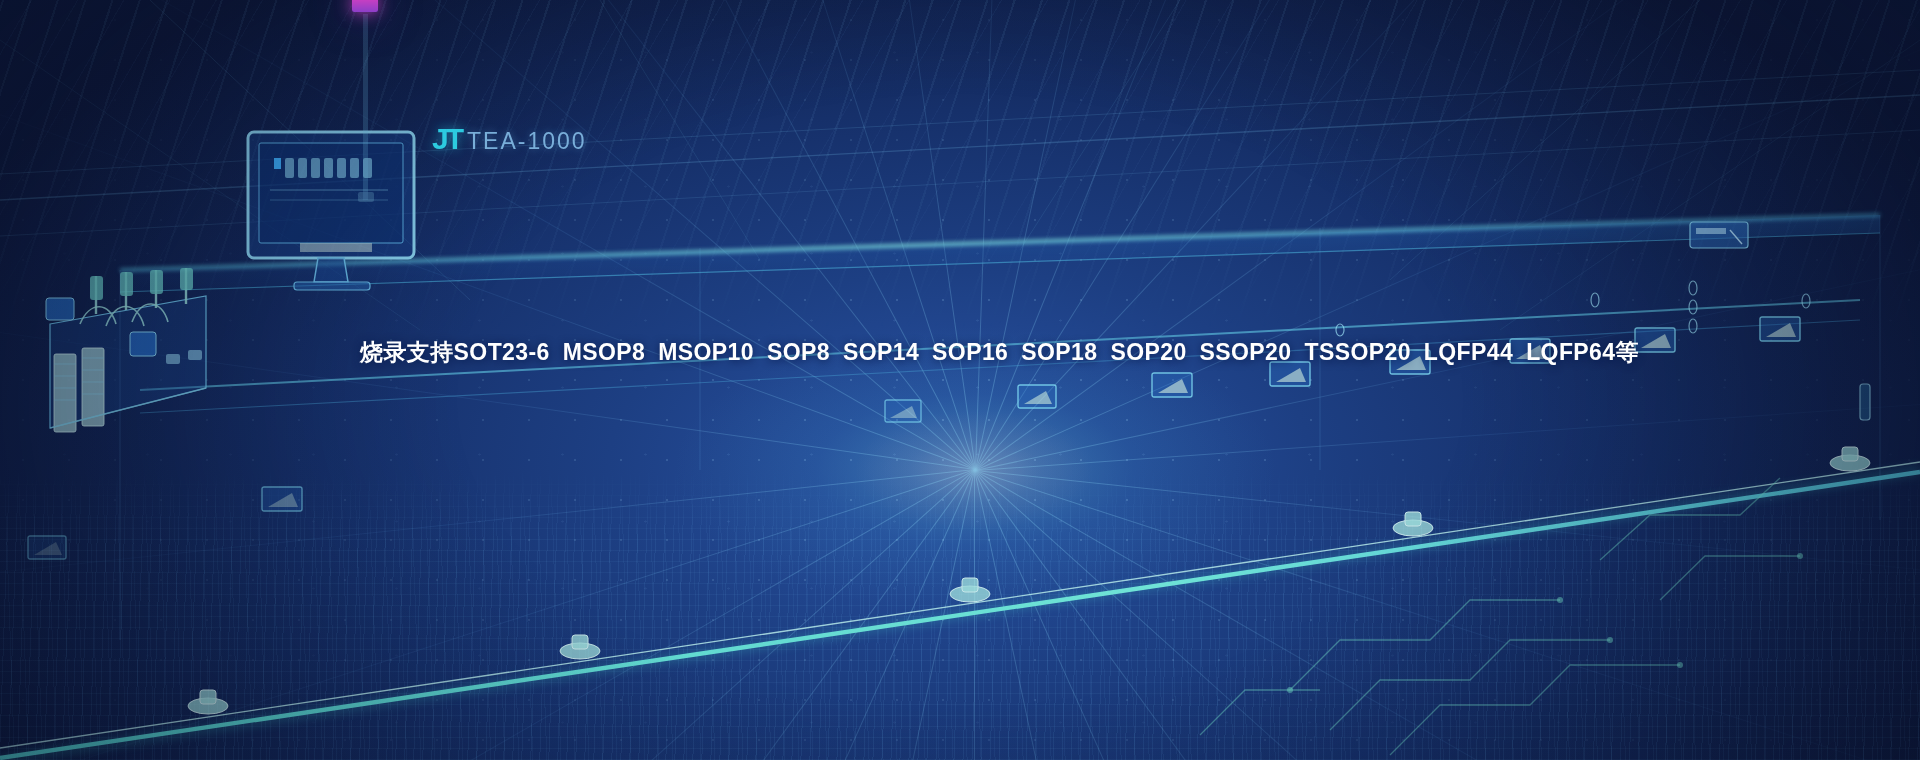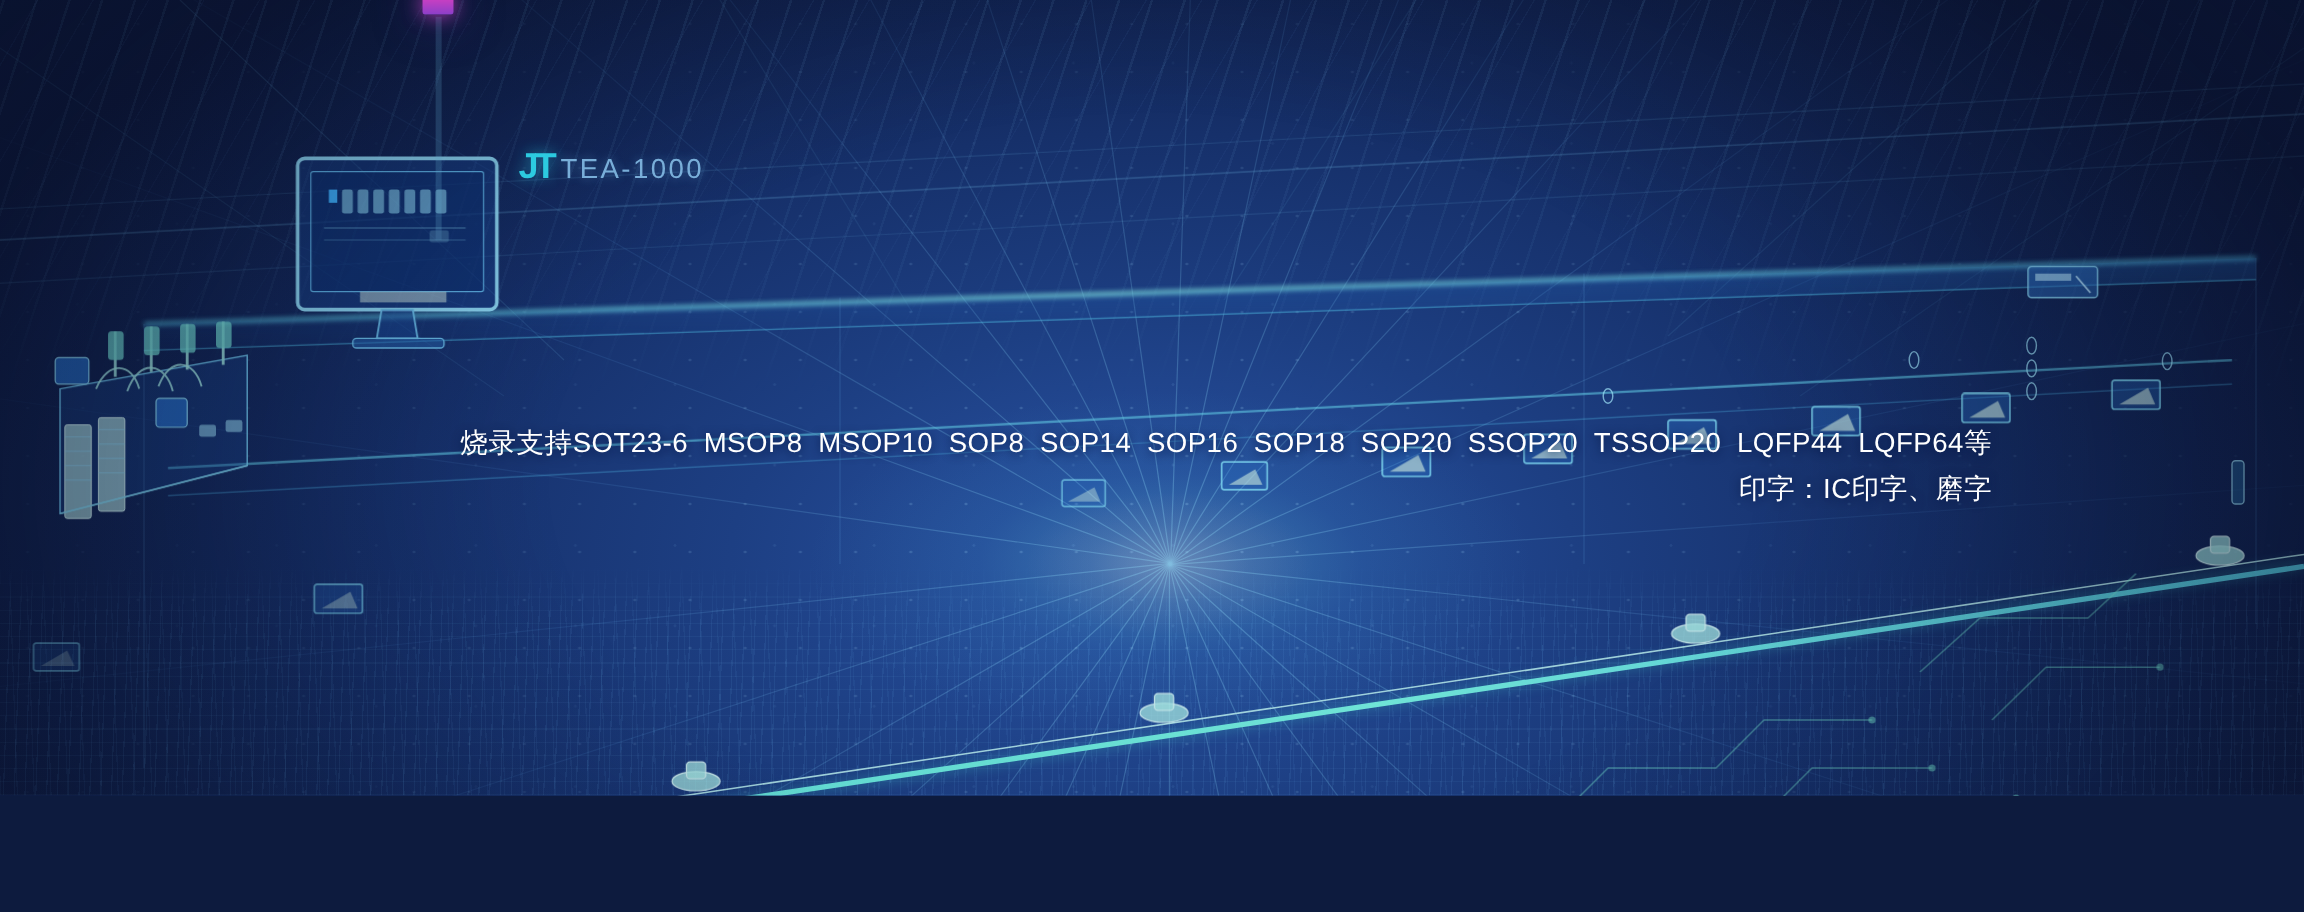--- a/index.html
+++ b/index.html
@@ -1,28 +1,27 @@
 <!DOCTYPE html>
 <html><head>
 <meta charset="utf-8">
 <style>
   * { margin:0; padding:0; box-sizing:border-box; }
   html,body { width:1920px; height:760px; overflow:hidden; background:#0d1b3e; }
   body { font-family:"Liberation Sans", sans-serif; }
 
   #banner {
     position:relative;
-    width:1920px; height:663px;
+    width:1920px; height:760px;
     overflow:hidden;
     background:
       radial-gradient(ellipse 420px 200px at 975px 470px, rgba(120,230,215,0.28) 0%, rgba(60,150,190,0.12) 38%, rgba(0,0,0,0) 72%),
       radial-gradient(ellipse 120px 60px at 975px 470px, rgba(230,150,190,0.30) 0%, rgba(200,120,170,0.10) 55%, rgba(0,0,0,0) 100%),
       radial-gradient(ellipse 1100px 620px at 960px 470px, #2a55a8 0%, #1d3f83 32%, #16306a 58%, #11224e 80%, #0d1738 100%),
       linear-gradient(180deg, #0e1b40 0%, #16306a 40%, #1c3f80 72%, #17306b 100%);
-    text-align: right;
   }
 
   
   .layer { position:absolute; inset:0; pointer-events:none; }
 
   
   .rays { opacity:.55; }
   .ray {
     position:absolute;
     left:975px; top:470px;
@@ -81,21 +80,21 @@
   }
   #hero-title {
     font-size:58px;
     font-weight:700;
     color:#ffffff;
     letter-spacing:1px;
     line-height:1.05;
     text-shadow:0 2px 14px rgba(10,30,80,.85), 0 0 30px rgba(120,190,255,.35);
     white-space:nowrap;
   }
-  #subtitle-list { margin-top:53px; }
+  #subtitle-list { margin-top:36px;font-weight:bold; }
   .sub-line {
     font-size:23px;
     color:#ffffff;
     line-height:1.0;
     margin-bottom:15px;
     letter-spacing:.4px;
     text-shadow:0 1px 8px rgba(8,24,70,.9);
     white-space:nowrap;
   }
   .sub-line:last-child { margin-bottom:0; }
@@ -404,17 +403,16 @@
 
   <div id="machine-logo">
     <span class="mark">JT</span>
     <span class="model">TEA-1000</span>
   </div>
 
   <div id="content">
 
     <div id="subtitle-list">
       <div class="sub-line" id="line-burn"><span class="pkg" style="margin-right: 0px;">烧录支持</span><span class="pkg">SOT23-6</span><span class="pkg">MSOP8</span><span class="pkg">MSOP10</span><span class="pkg">SOP8</span><span class="pkg">SOP14</span><span class="pkg">SOP16</span><span class="pkg">SOP18</span><span class="pkg">SOP20</span><span class="pkg">SSOP20</span><span class="pkg">TSSOP20</span><span class="pkg">LQFP44</span><span class="pkg">LQFP64等</span></div>
-      <div class="sub-line" id="line-mark">印字：IC印字、磨字</div>
     </div>
   </div>
 
 </div>
 
 </body></html>

